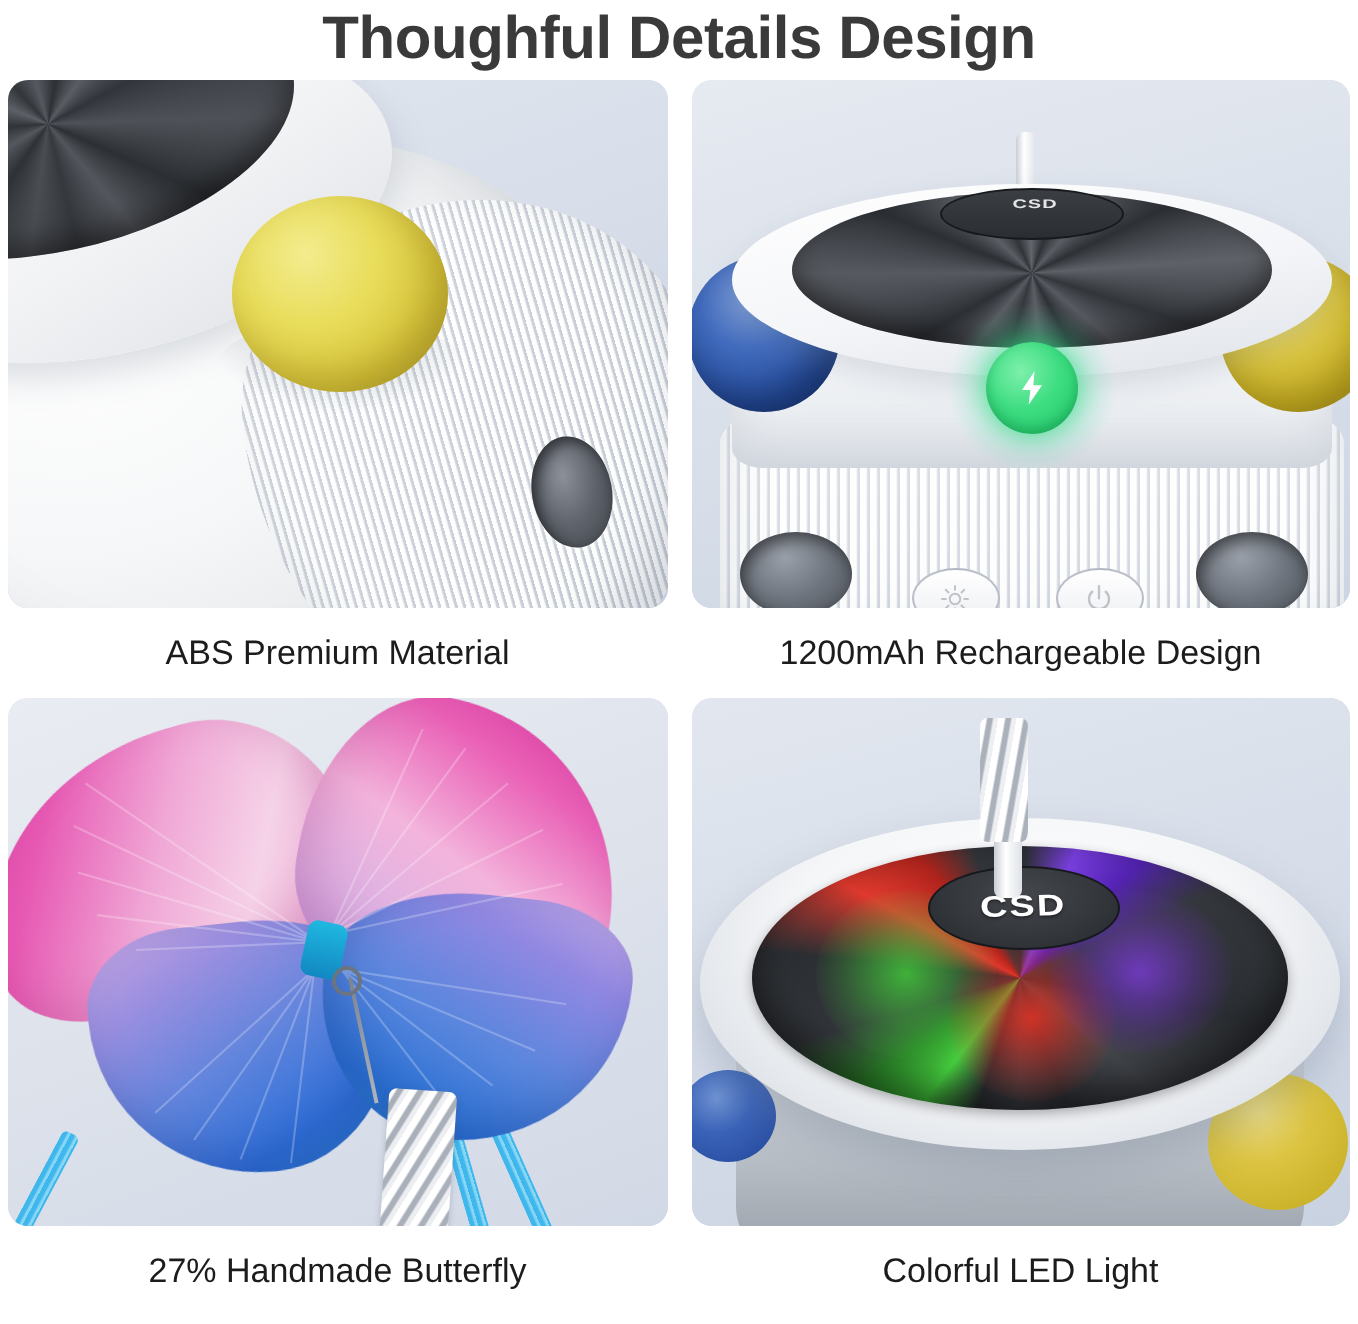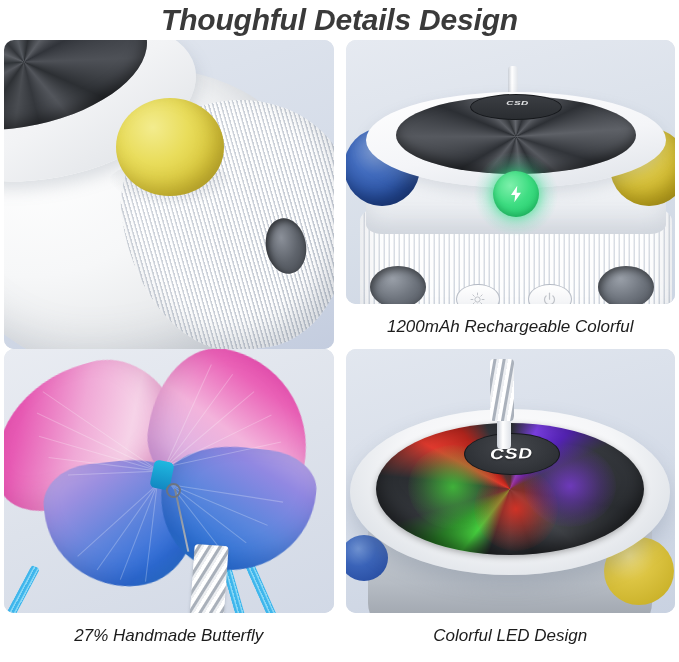--- a/index.html
+++ b/index.html
@@ -11,21 +11,20 @@
     font-family: "Liberation Sans", sans-serif;
     overflow: hidden;
   }
 
   .infographic {
     width: 679px;
     height: 662px;
     display: flex;
     flex-direction: column;
     background: #ffffff;
-    font-style: italic;
   }
 
   
   .title-bar {
     height: 40px;
     display: flex;
     align-items: center;
     justify-content: center;
   }
   .title-text {
@@ -515,20 +514,21 @@
       <div class="panel">
         <div class="p1-bg"></div>
         <div class="p1-body"></div>
         <div class="p1-ribs"></div>
         <div class="p1-ball-pocket"></div>
         <div class="p1-rim"></div>
         <div class="p1-dome"></div>
         <div class="p1-ball"></div>
         <div class="p1-hole"></div>
       </div>
+      <div class="caption">ABS Premium Material</div>
     </div>
 
     <div class="cell">
       <div class="panel">
         <div class="p2-bg"></div>
         <div class="p2-unit">
           <div class="p2-stem"></div>
           <div class="p2-drum"></div>
           <div class="p2-band"></div>
           <div class="p2-ball-blue"></div>
@@ -565,21 +565,21 @@
           </div>
 
           <div class="p2-btn power">
             <svg class="btn-ico" viewBox="0 0 24 24">
               <path d="M6.6 6.2 A8 8 0 1 0 17.4 6.2" fill="none" stroke="#8a9099" stroke-width="1.9" stroke-linecap="round"></path>
               <line x1="12" y1="1.8" x2="12" y2="11.4" stroke="#8a9099" stroke-width="1.9" stroke-linecap="round"></line>
             </svg>
           </div>
         </div>
       </div>
-      <div class="caption">1200mAh Rechargeable Colorful</div>
+      <div class="caption">1200mAh Rechargeable Design</div>
     </div>
 
     <div class="cell">
       <div class="panel">
         <div class="p3-bg"></div>
 
         <div class="ribbon rb1"></div>
         <div class="ribbon rb2"></div>
         <div class="ribbon rb3"></div>
 
@@ -629,17 +629,17 @@
         <div class="p4-disc"></div>
         <div class="p4-glow-g"></div>
         <div class="p4-glow-r"></div>
         <div class="p4-glow-p"></div>
         <div class="p4-cap">
           <span class="p4-logo">CSD</span>
         </div>
         <div class="p4-stem"></div>
         <div class="p4-spring"></div>
       </div>
-      <div class="caption">Colorful LED Design</div>
+      <div class="caption">Colorful LED Light</div>
     </div>
 
   </div>
 </div>
 
 </body></html>

